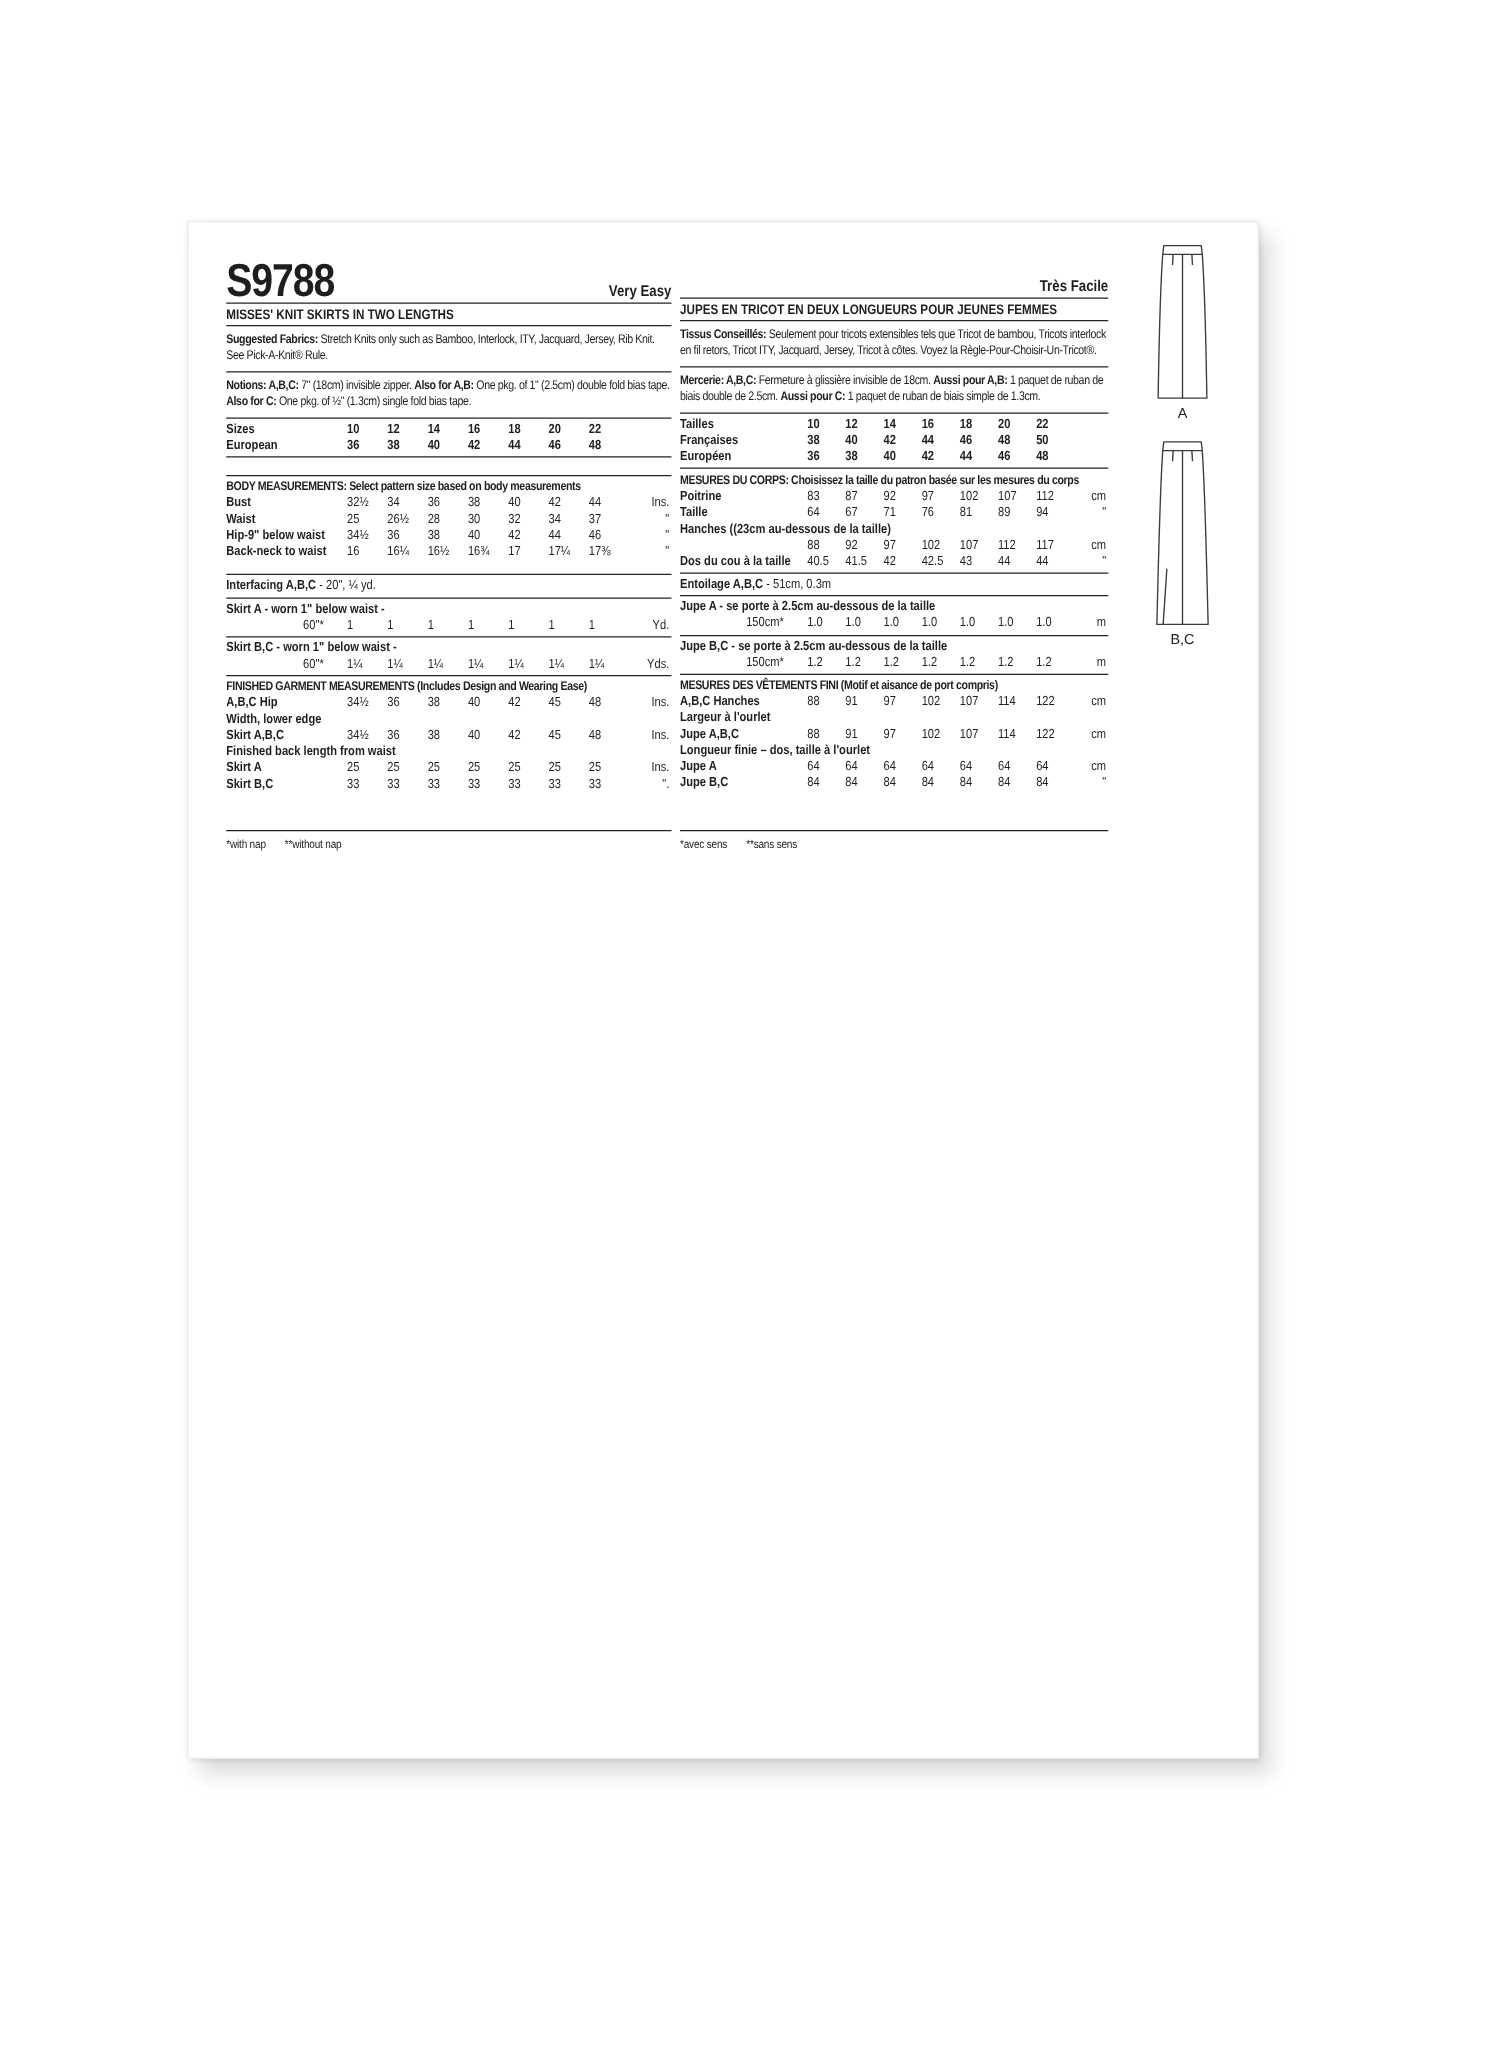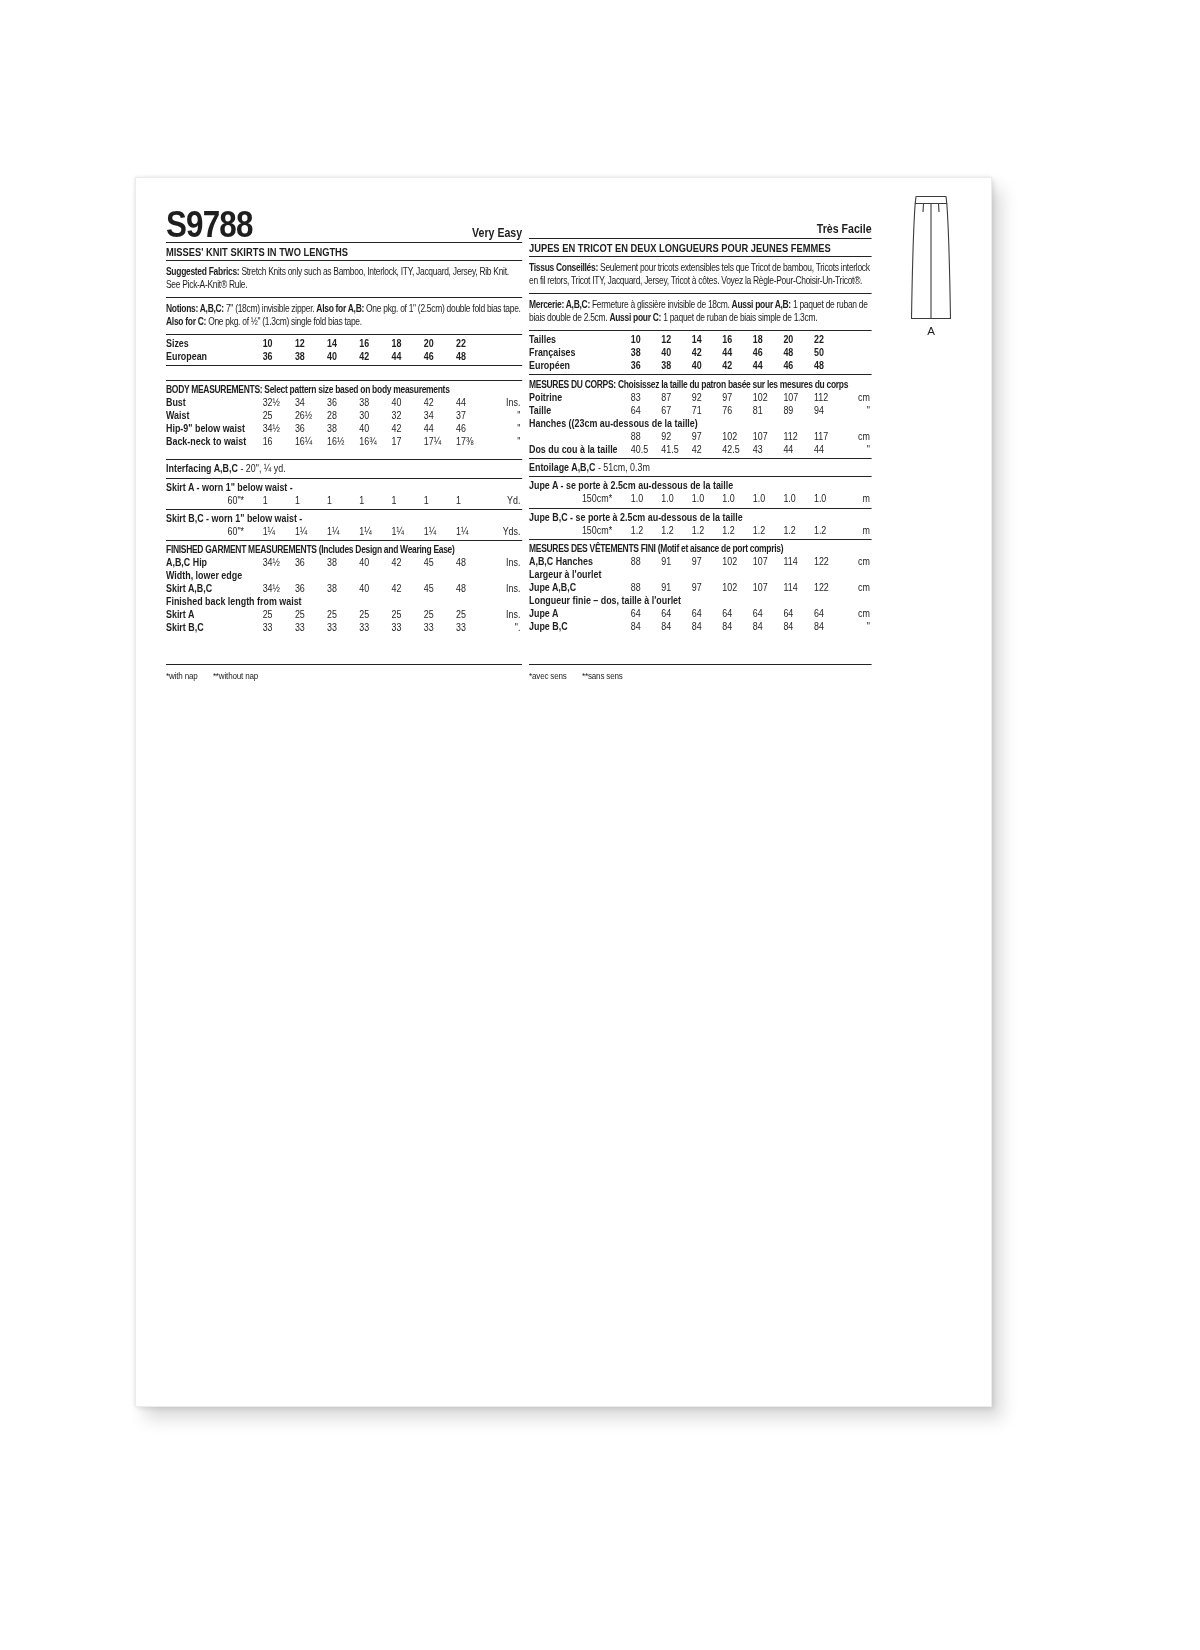--- a/index.html
+++ b/index.html
@@ -2,21 +2,21 @@
 <html><head>
 <meta charset="utf-8">
 <style>
   html,body{margin:0;padding:0;}
   body{
     width:1200px;height:1650px;background:#ffffff;position:relative;
     font-family:"Liberation Sans","DejaVu Sans",sans-serif;color:#1e1e1e;
     -webkit-font-smoothing:antialiased;
   }
   .paper{
-    position:absolute;left:135px;top:177px;width:855px;height:1228px;
+    position:absolute;left:150px;top:177px;width:855px;height:1228px;
     background:#fff;border:1px solid #ececec;
     box-shadow:10px 12px 16px rgba(0,0,0,0.14), 2px 2px 5px rgba(0,0,0,0.10), -1px -1px 3px rgba(0,0,0,0.05);
   }
   
   .col{position:absolute;top:22px;transform:scaleX(0.848);transform-origin:0 0;}
   .col-en{left:30px;width:420px;}
   .col-fr{left:393px;width:404px;}
 
   .masthead{display:flex;justify-content:space-between;align-items:flex-end;
     border-bottom:1.5px solid #232323;padding-bottom:2px;height:40px;}
@@ -405,15 +405,28 @@
         <g fill="none" stroke="#3c3c3c" stroke-width="1.1" stroke-linejoin="round">
           <path d="M18 2.5 L48 2.5 L48.8 9.5 L17.2 9.5 Z"></path>
           <path d="M17.2 9.5 C15.5 32 14.3 75 13.5 124.5 L52.5 124.5 C51.7 75 50.5 32 48.8 9.5"></path>
           <path d="M33 9.5 L33 124.5"></path>
           <path d="M25.5 9.5 L25 18"></path>
           <path d="M40.5 9.5 L41 18"></path>
         </g>
       </svg>
       <div class="fig-label">A</div>
     </div>
+    <div class="figure">
+      <svg width="74" height="152" viewBox="0 0 74 152">
+        <g fill="none" stroke="#3c3c3c" stroke-width="1.1" stroke-linejoin="round">
+          <path d="M22 2.5 L52 2.5 L52.8 9.5 L21.2 9.5 Z"></path>
+          <path d="M21.2 9.5 C19 40 17.8 95 16.5 148.5 L57.5 148.5 C56.2 95 55 40 52.8 9.5"></path>
+          <path d="M37 9.5 L37 148.5"></path>
+          <path d="M29.5 9.5 L29 18"></path>
+          <path d="M44.5 9.5 L45 18"></path>
+          <path d="M24.5 104 L21.5 148.5"></path>
+        </g>
+      </svg>
+      <div class="fig-label">B,C</div>
+    </div>
   </div>
 
 </div>
 
 </body></html>

